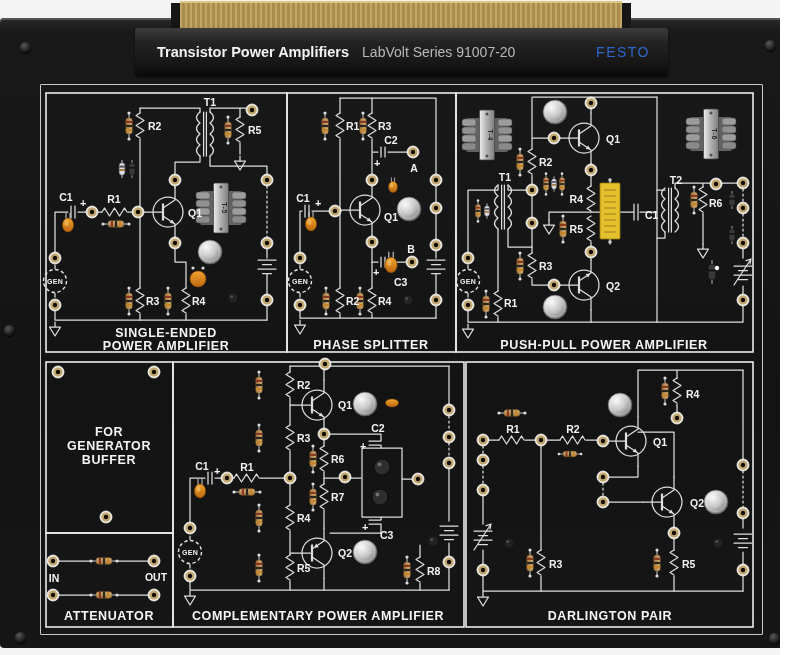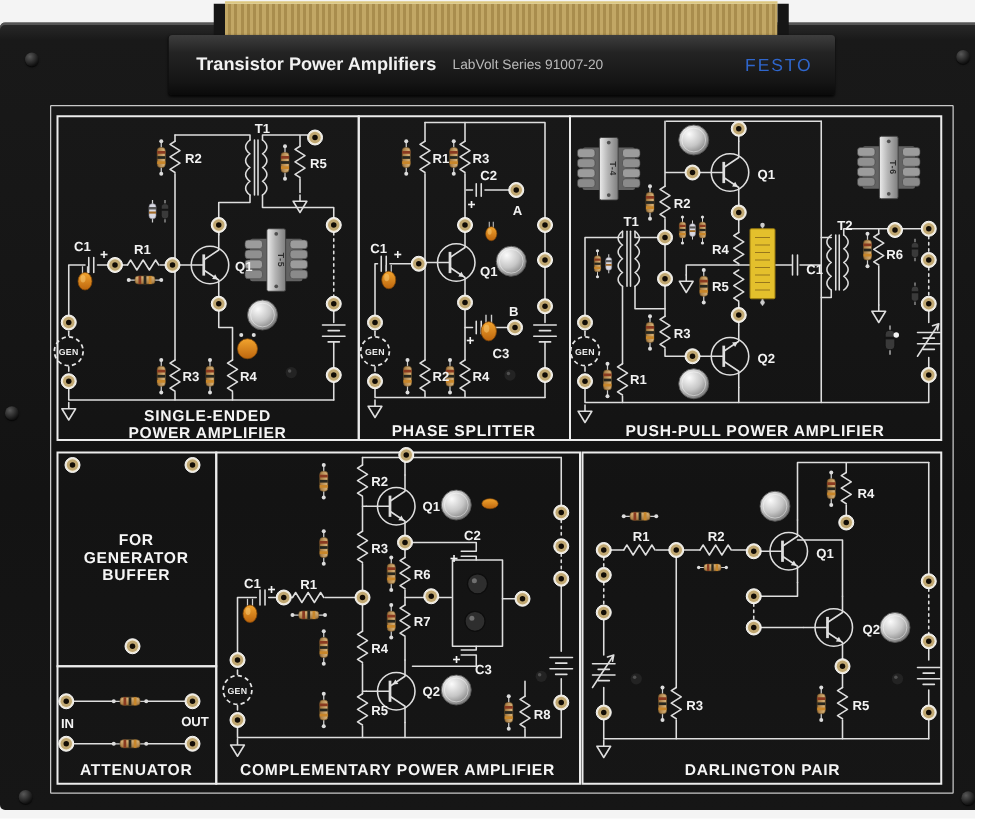--- a/index.html
+++ b/index.html
@@ -10,21 +10,21 @@
          border-radius:4px;box-shadow:0 2px 0 #555 inset;}
   .connector{position:absolute;left:180px;top:1px;width:442px;height:31px;
          background:repeating-linear-gradient(90deg,#c2a765 0 2.5px,#a98d4d 2.5px 5px);
          border-top:2px solid #dcc67f;border-bottom:3px solid #5f4e28;}
   .connector-cap{position:absolute;top:0;width:9px;height:31px;background:#161616;}
   .titlebar{position:absolute;left:135px;top:28px;width:533px;height:48px;
          background:linear-gradient(180deg,#3d3d3d 0,#232323 30%,#151515 78%,#0a0a0a 100%);
          border-radius:3px;box-shadow:0 1px 2px rgba(0,0,0,.8);
          display:flex;align-items:center;}
   .titlebar .t1{color:#f2f2f2;font-weight:bold;font-size:14.5px;margin-left:22px;white-space:nowrap;}
-  .titlebar .t2{color:#b9b9b9;font-size:11px;margin-left:13px;white-space:nowrap;flex:1;}
+  .titlebar .t2{color:#b9b9b9;font-size:14px;margin-left:13px;white-space:nowrap;flex:1;}
   .titlebar .festo{color:#2f66cc;font-weight:normal;font-size:14px;letter-spacing:1.5px;margin-right:18px;}
   .trim{position:absolute;left:40px;top:84px;width:721px;height:549px;
          border:1.2px solid #c9c9c9;border-radius:1px;}
   .screw{position:absolute;width:11px;height:11px;border-radius:50%;
          background:radial-gradient(circle at 35% 30%,#585858,#222 55%,#000 90%);
          box-shadow:0 1px 1px rgba(0,0,0,.7);}
   svg.overlay{position:absolute;left:0;top:0;}
   .w{stroke:#dedede;stroke-width:1.25;fill:none;stroke-linecap:round;stroke-linejoin:round;}
   .wd{stroke:#dedede;stroke-width:1.25;fill:none;stroke-dasharray:2 3;stroke-linecap:round;}
   .box{fill:none;stroke:#ececec;stroke-width:1.6;}

